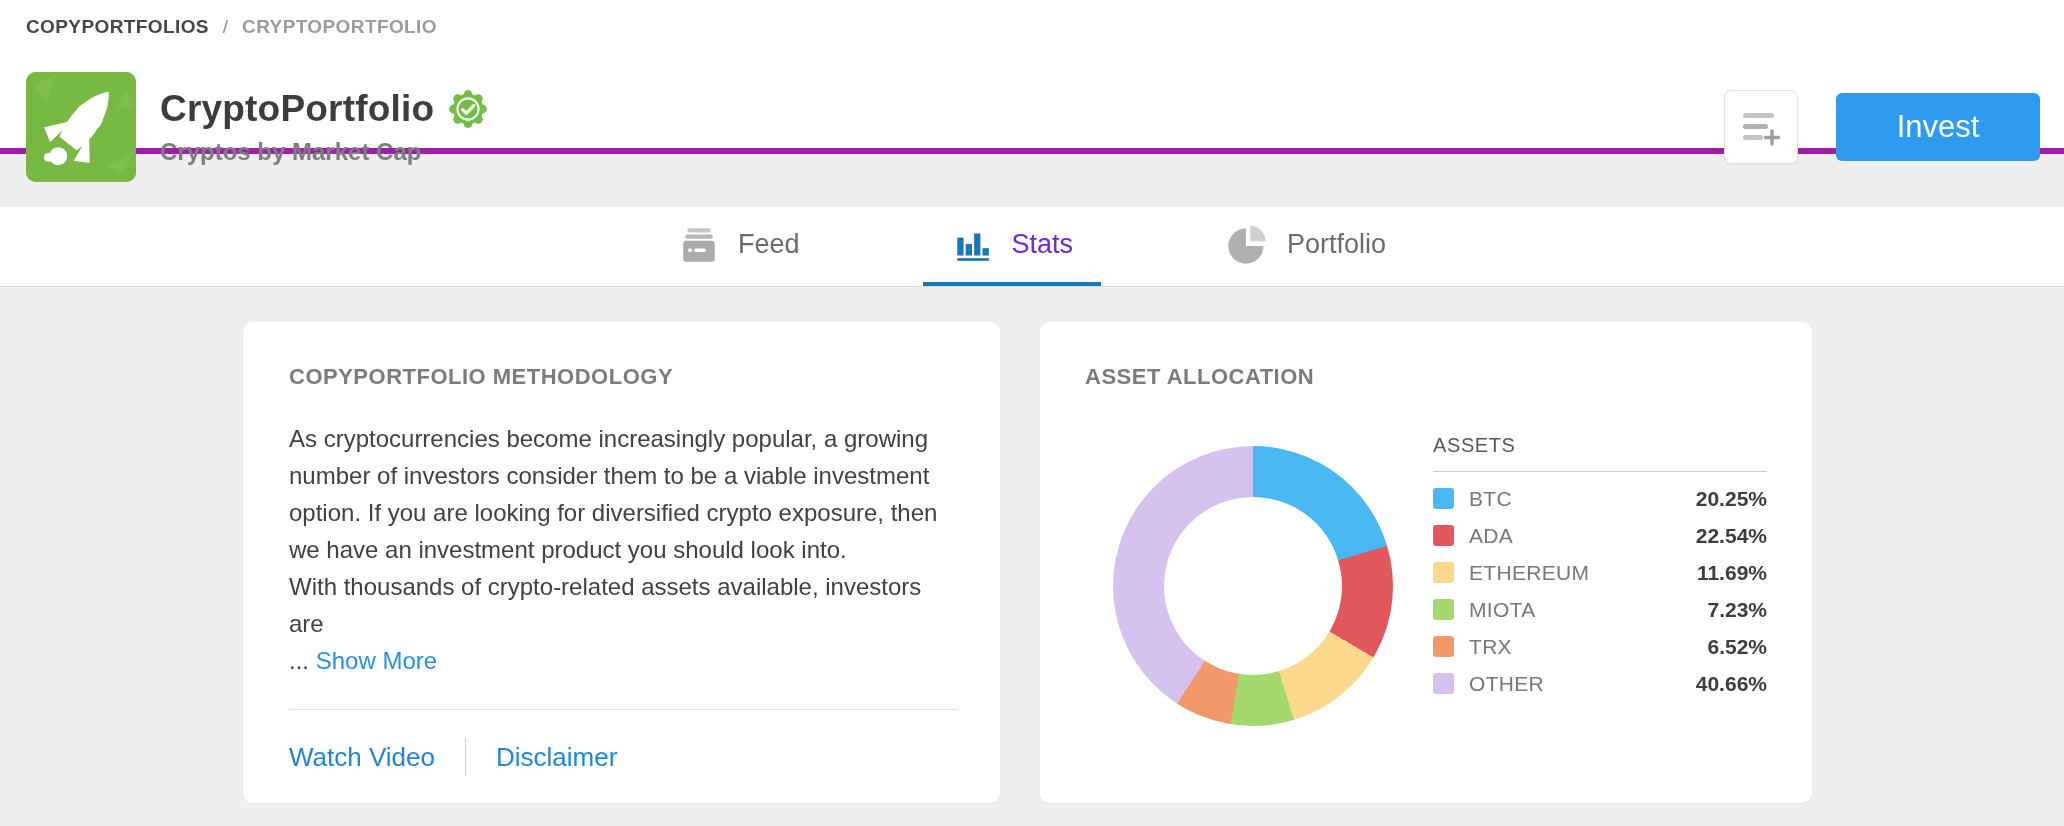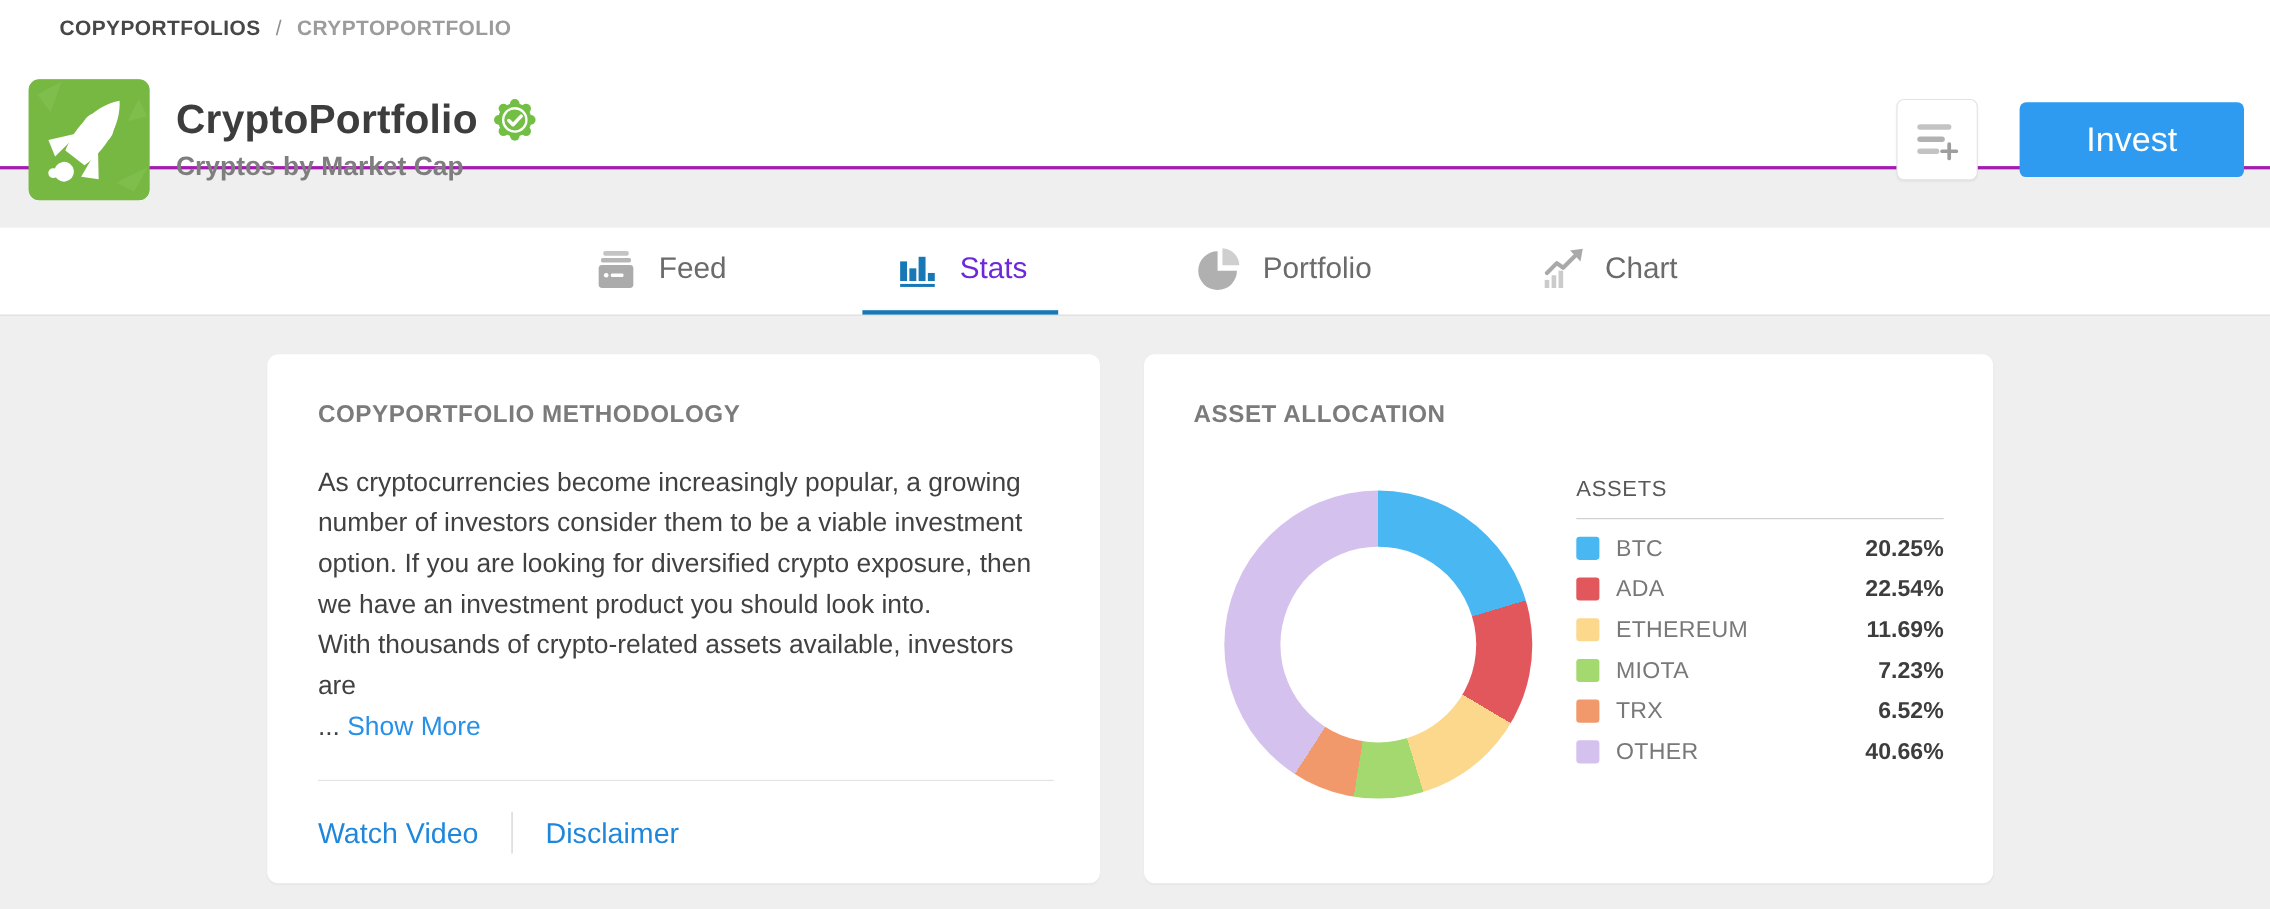--- a/index.html
+++ b/index.html
@@ -1,21 +1,21 @@
 <!DOCTYPE html>
 <html><head>
 <meta charset="utf-8">
 <style>
   * { margin:0; padding:0; box-sizing:border-box; }
   html,body { width:2064px; height:826px; }
   body { font-family:"Liberation Sans", sans-serif; background:#efefef; overflow:hidden; }
   .page { position:relative; width:2064px; height:826px; background:#efefef; }
 
   
-  .topbar { position:absolute; top:0; left:0; right:0; height:154px; background:#ffffff; border-bottom:3px solid #a21caf;padding-left:28px; }
+  .topbar { position:absolute; top:0; left:0; right:0; height:154px; background:#ffffff; border-bottom:6px solid #a21caf; }
   .breadcrumb { padding:16px 0 0 26px; font-size:19px; letter-spacing:.4px; }
   .crumb.parent { color:#474747; font-weight:700; text-decoration:none; cursor:pointer; }
   .crumb-sep { color:#8f8f8f; margin:0 8px; font-weight:400; }
   .crumb.current { color:#9c9c9c; font-weight:700; }
   .profile-row { position:absolute; top:72px; left:26px; right:24px; display:flex; align-items:center; }
   .logo { width:110px; height:110px; border-radius:10px; background:#77b843; flex:0 0 auto;
           display:flex; align-items:center; justify-content:center; overflow:hidden; }
   .titles { margin-left:24px; }
   .title-line { display:flex; align-items:center; gap:14px; }
   .title-line h1 { font-size:37px; color:#3d3d3d; font-weight:700; letter-spacing:.2px; }
@@ -150,30 +150,20 @@
     </div>
 
     <div class="tab">
       <svg width="44" height="44" viewBox="0 0 40 40">
         <path d="M19,21 L19,5 A16,16 0 1 0 35,21 Z" fill="#b0b0b0"></path>
         <path d="M23,16.5 L23,2.5 A14.5,14.5 0 0 1 37,16.5 Z" fill="#cfcfcf"></path>
       </svg>
       <span class="tab-label">Portfolio</span>
     </div>
 
-    <div class="tab">
-      <svg width="42" height="42" viewBox="0 0 40 40">
-        <rect x="5" y="29" width="4" height="7" fill="#cbcbcb"></rect>
-        <rect x="11" y="25" width="4" height="11" fill="#cbcbcb"></rect>
-        <rect x="17" y="21" width="4" height="15" fill="#cbcbcb"></rect>
-        <polyline points="7,23 15.5,14.5 21,18.5 31,8.5" fill="none" stroke="#a9a9a9" stroke-width="3.6" stroke-linecap="round" stroke-linejoin="round"></polyline>
-        <polygon points="27,3.5 38,2 36,13" fill="#a9a9a9"></polygon>
-      </svg>
-      <span class="tab-label">Chart</span>
-    </div>
   </nav>
 
   <main class="content">
 
     <section class="card methodology-card">
       <h2>COPYPORTFOLIO METHODOLOGY</h2>
       <p class="body-text">
         <span class="block">As cryptocurrencies become increasingly popular, a growing number of investors consider them to be a viable investment option. If you are looking for diversified crypto exposure, then we have an investment product you should look into.</span>
         <span class="block">With thousands of crypto-related assets available, investors are</span>
         <span class="block">

